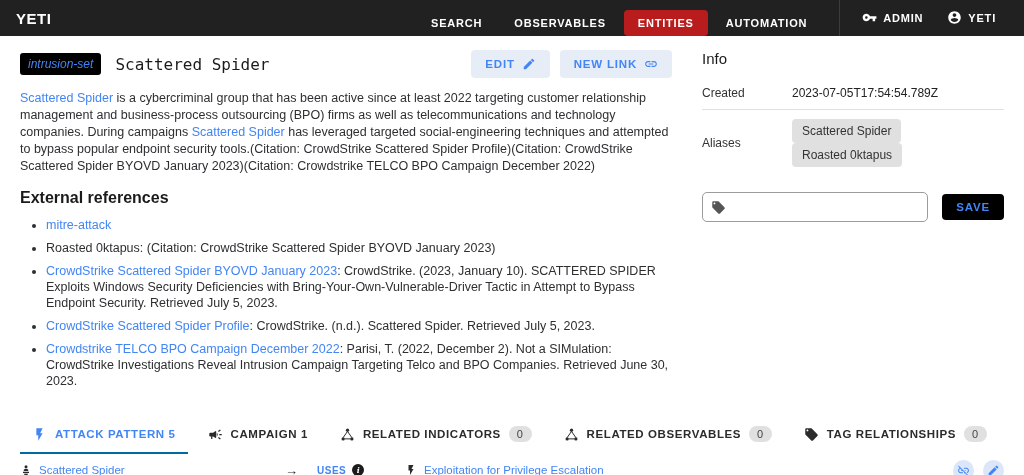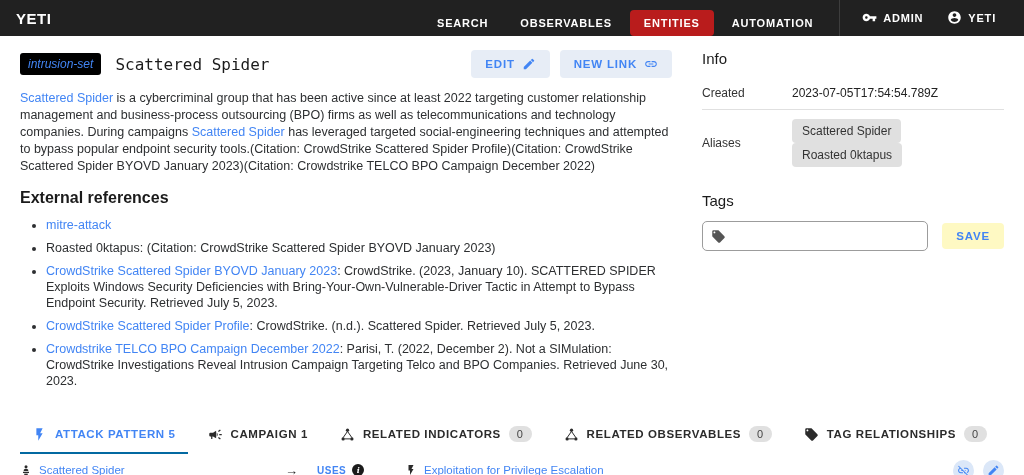--- a/index.html
+++ b/index.html
@@ -9,21 +9,21 @@
   
   .topnav { height:36px; background:#212121; display:flex; align-items:center;
     padding:0 16px; color:#fff; }
   .logo { font-weight:bold; font-size:15px; letter-spacing:0.5px; }
   .nav-spacer { flex:1; }
   .nav-items { display:flex; align-items:flex-end; height:100%; }
   .nav-item { font-size:11px; font-weight:bold; letter-spacing:0.8px; color:#fff;
     padding:7px 14px; border-radius:4px; margin:0 2px; cursor:pointer; white-space:nowrap; }
   .nav-item.active { background:#b91c1c; }
   .nav-right { display:flex; align-items:center; height:100%; border-left:1px solid #3d3d3d;
-    margin-left:10px; padding-left:10px;text-align:right; }
+    margin-left:16px; padding-left:10px;text-align:right; }
   .nav-icon-item { display:flex; align-items:center; gap:6px; font-size:11px; font-weight:bold;
     letter-spacing:0.8px; padding:7px 12px; cursor:pointer; white-space:nowrap; }
   .nav-icon-item svg { width:15px; height:15px; fill:#fff; }
 
   
   .content { padding:14px 20px 0 20px; display:flex; gap:30px; }
   .main-col { width:652px; flex:none; }
   .side-col { flex:1; }
 
   
@@ -53,21 +53,21 @@
   .info-row-created td { border-bottom:1px solid #e0e0e0; }
   .info-label { color:#333; width:90px; }
   .chip { display:inline-block; background:#e0e0e0; color:#333; border-radius:4px;
     padding:5px 10px; font-size:12px; margin-right:8px; cursor:default; }
   .tags-row { display:flex; align-items:center; gap:14px; margin-top:12px; }
   .tag-input-wrap { flex:1; border:1px solid #9c9c9c; border-radius:5px; height:30px;
     display:flex; align-items:center; padding:0 8px; background:#fff; }
   .tag-input-wrap svg { width:15px; height:15px; fill:#555; margin-right:6px; }
   .tag-input { border:none; outline:none; flex:1; font-size:12px;
     font-family:"Liberation Sans", sans-serif; }
-  .btn-save { background:#fef9c3; color:#4285f4; border:none; border-radius:4px;
+  .btn-save { background:#000000; color:#4285f4; border:none; border-radius:4px;
     font-size:11.5px; font-weight:bold; letter-spacing:0.8px; padding:7px 14px;
     cursor:pointer; font-family:"Liberation Sans", sans-serif; }
 
   
   .tabs { display:flex; align-items:center; padding:0 20px; margin-top:22px; gap:8px; }
   .tab { display:flex; align-items:center; gap:8px; font-size:11.5px; font-weight:bold;
     letter-spacing:0.6px; color:#2b2b2b; padding:8px 12px 10px 12px; cursor:pointer;
     border-bottom:2px solid transparent; white-space:nowrap; }
   .tab svg { width:15px; height:15px; fill:#2b2b2b; }
   .tab.active { color:#4285f4; border-bottom:2px solid #0369a1; }
@@ -164,21 +164,20 @@
       </tr>
       <tr>
         <td class="info-label">Aliases</td>
         <td>
           <span class="chip">Scattered Spider</span>
           <span class="chip">Roasted 0ktapus</span>
         </td>
       </tr>
     </tbody>
       </table>
-    <div class="side-heading">Tags</div>
     <div class="tags-row">
       <div class="tag-input-wrap">
         <svg viewBox="0 0 24 24">
             <path d="M21.41 11.58l-9-9C12.05 2.22 11.55 2 11 2H4c-1.1 0-2 .9-2 2v7c0 .55.22 1.05.59 1.42l9 9c.36.36.86.58 1.41.58.55 0 1.05-.22 1.41-.59l7-7c.37-.36.59-.86.59-1.41 0-.55-.23-1.06-.59-1.42zM5.5 7C4.67 7 4 6.33 4 5.5S4.67 4 5.5 4 7 4.67 7 5.5 6.33 7 5.5 7z"></path>
           </svg>
         <input class="tag-input" type="text" style="">
       </div>
       <button class="btn-save">SAVE</button>
     </div>
   </div>

